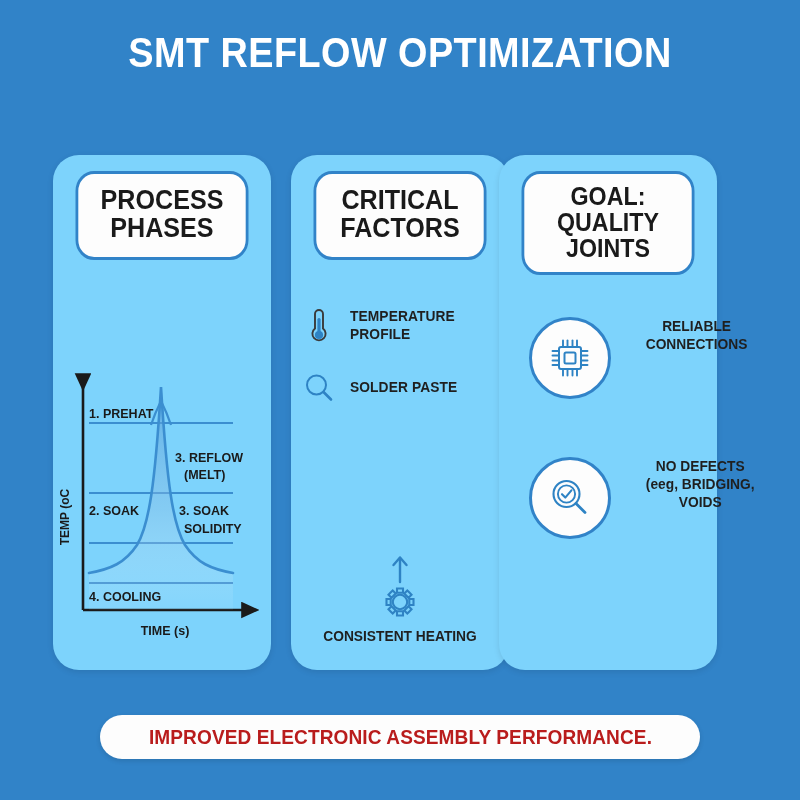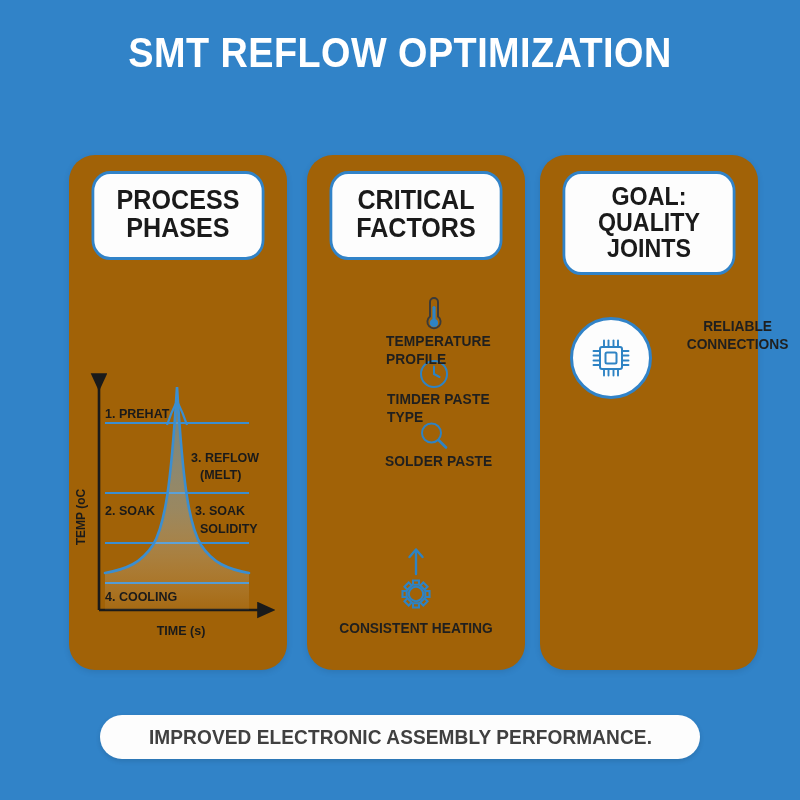--- a/index.html
+++ b/index.html
@@ -35,29 +35,28 @@
     transform: scaleX(0.88);
     white-space: nowrap;
   }
 
   
   .panel {
     position: absolute;
     top: 155px;
     width: 218px;
     height: 515px;
-    background: #a16207;
+    background: #7dd3fc;
     border-radius: 26px;
     box-shadow: 0 2px 6px rgba(0,0,0,0.10);
     box-sizing: border-box;
-    margin-left: 16px;
   }
   #panel-1 { left: 53px; }
   #panel-2 { left: 291px; }
-  #panel-3 { left: 524px; }
+  #panel-3 { left: 499px; }
 
   .panel-header {
     position: absolute;
     left: 16px;
     top: 16px;
     width: 186px;
     border: 3.5px solid #3183c8;
     border-radius: 20px;
     background: #fdfdfd;
     box-sizing: border-box;
@@ -86,23 +85,22 @@
   .factors {
     position: absolute;
     left: 0;
     top: 140px;
     width: 218px;
   }
   .factor-row {
     display: flex;
     align-items: center;
     height: 62px;
-    padding-left: 36px;
-    box-sizing: border-box;
-    flex-direction: column;
+    padding-left: 11px;
+    box-sizing: border-box;
   }
   .factor-icon {
     width: 34px;
     height: 40px;
     flex: 0 0 34px;
     display: flex;
     align-items: center;
     justify-content: center;
   }
   .factor-label {
@@ -113,21 +111,21 @@
     line-height: 1.22;
     letter-spacing: 0.1px;
     transform: scaleX(0.95);
     transform-origin: left center;
   }
   .factor-label .fl { display: block; white-space: nowrap; }
 
   .consistent {
     position: absolute;
     left: 0;
-    top: 389px;
+    top: 397px;
     width: 218px;
     text-align: center;
   }
   .consistent-icon { height: 72px; display: flex; align-items: center; justify-content: center; }
   .consistent-label {
     margin-top: 4px;
     font-size: 14.5px;
     font-weight: bold;
     color: #1f1f1f;
     transform: scaleX(0.95);
@@ -172,21 +170,21 @@
     left: 100px;
     top: 715px;
     width: 600px;
     height: 44px;
     background: #fdfdfd;
     border-radius: 22px;
     box-shadow: 0 2px 5px rgba(0,0,0,0.12);
     display: flex;
     align-items: center;
     justify-content: center;
-    color: #404040;
+    color: #b91c1c;
     font-size: 20.5px;
     font-weight: bold;
     letter-spacing: 0.1px;
   }
   .footer span { transform: scaleX(0.93); white-space: nowrap; }
 </style>
 </head>
 <body>
 
 <div id="infographic">
@@ -262,33 +260,20 @@
             <rect x="9.4" y="11" width="3.2" height="15" rx="1.6" fill="#2e83c4"></rect>
           </svg>
         </span>
         <span class="factor-label">
           <span class="fl">TEMPERATURE</span>
           <span class="fl">PROFILE</span>
         </span>
       </div>
 
 
-      <div class="factor-row">
-        <span class="factor-icon">
-          <svg width="32" height="32" viewBox="0 0 32 32" xmlns="http://www.w3.org/2000/svg">
-            <circle cx="16" cy="16" r="13" fill="none" stroke="#2e83c4" stroke-width="2"></circle>
-            <line x1="16" y1="16" x2="16" y2="8.5" stroke="#2e83c4" stroke-width="2" stroke-linecap="round"></line>
-            <line x1="16" y1="16" x2="21.5" y2="19" stroke="#2e83c4" stroke-width="2" stroke-linecap="round"></line>
-          </svg>
-        </span>
-        <span class="factor-label">
-          <span class="fl">TIMDER PASTE</span>
-          <span class="fl">TYPE</span>
-        </span>
-      </div>
 
       <div class="factor-row">
         <span class="factor-icon">
           <svg width="32" height="32" viewBox="0 0 32 32" xmlns="http://www.w3.org/2000/svg">
             <circle cx="13.5" cy="13" r="9.5" fill="none" stroke="#2e83c4" stroke-width="2"></circle>
             <line x1="20.5" y1="20" x2="28" y2="27.5" stroke="#2e83c4" stroke-width="2.6" stroke-linecap="round"></line>
           </svg>
         </span>
         <span class="factor-label">
           <span class="fl">SOLDER PASTE</span>
@@ -351,20 +336,35 @@
               <line x1="34" y1="30" x2="40.5" y2="30"></line>
             </g>
           </svg>
         </span>
         <span class="goal-label">
           <span class="gl">RELIABLE</span>
           <span class="gl">CONNECTIONS</span>
         </span>
       </div>
 
+      <div class="goal-row">
+        <span class="goal-circle">
+          <svg width="46" height="46" viewBox="0 0 46 46" xmlns="http://www.w3.org/2000/svg">
+            <circle cx="19.5" cy="19" r="13" fill="none" stroke="#2e83c4" stroke-width="2.1"></circle>
+            <circle cx="19.5" cy="19" r="8.6" fill="none" stroke="#2e83c4" stroke-width="1.9"></circle>
+            <path d="M15 19.2 L18.3 22.6 L24.4 15.4" fill="none" stroke="#2e83c4" stroke-width="2.1" stroke-linecap="round" stroke-linejoin="round"></path>
+            <line x1="29" y1="28.5" x2="38" y2="37.5" stroke="#2e83c4" stroke-width="2.8" stroke-linecap="round"></line>
+          </svg>
+        </span>
+        <span class="goal-label">
+          <span class="gl">NO DEFECTS</span>
+          <span class="gl">(eeg, BRIDGING,</span>
+          <span class="gl">VOIDS</span>
+        </span>
+      </div>
     </div>
   </div>
 
   <div class="footer">
     <span>IMPROVED ELECTRONIC ASSEMBLY PERFORMANCE.</span>
   </div>
 
 </div>
 
 </body></html>

